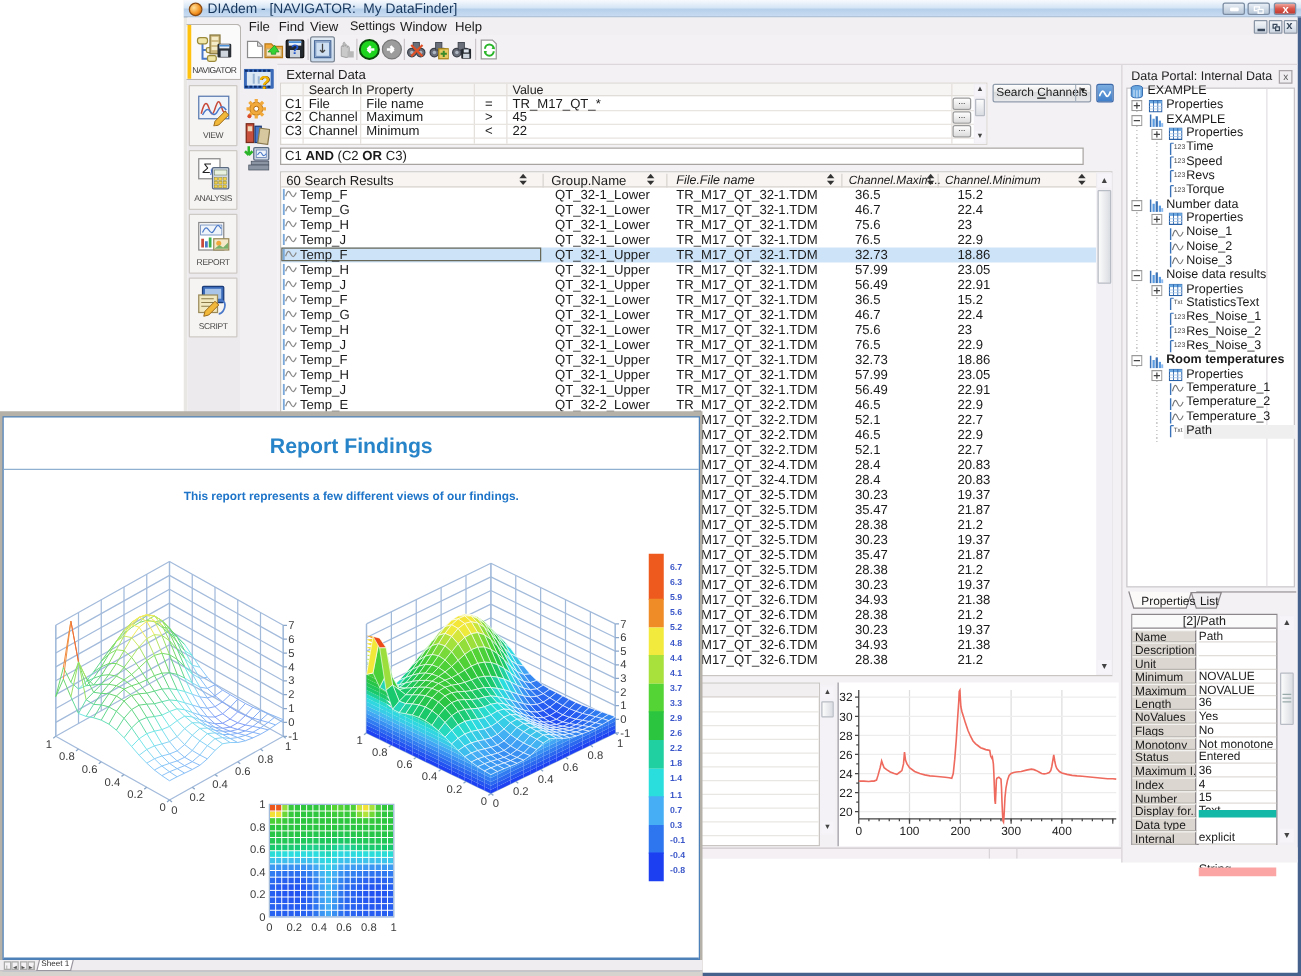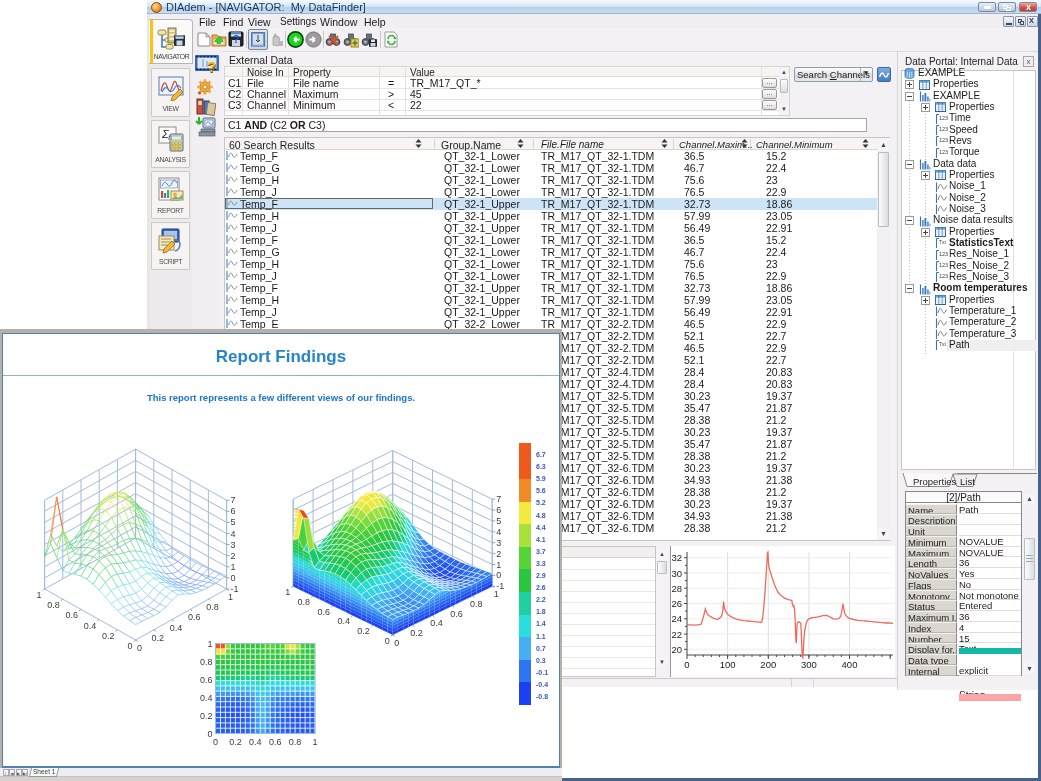--- a/index.html
+++ b/index.html
@@ -236,21 +236,21 @@
   </div>
 <div class="ab" style="left:222px;top:52px;width:675px;height:638px;background:#f4f1f4"></div>
 <div class="ab t11" style="left:229px;top:54px">External Data</div>
 <div class="ab" style="left:224px;top:66px;width:566px;height:50px;background:#fff;border:1px solid #d8d4d0"></div>
 <div class="ab" style="left:225px;top:67px;width:564px;height:10px;background:#f7f5f3;border-bottom:1px solid #e0dcd8"></div>
 <div class="ab" style="left:242px;top:67px;width:1px;height:48px;background:#e4e0dc"></div>
 <div class="ab" style="left:288px;top:67px;width:1px;height:48px;background:#e4e0dc"></div>
 <div class="ab" style="left:379px;top:67px;width:1px;height:48px;background:#e4e0dc"></div>
 <div class="ab" style="left:405px;top:67px;width:1px;height:48px;background:#e4e0dc"></div>
 <div class="ab" style="left:761px;top:67px;width:1px;height:48px;background:#e4e0dc"></div>
-<div class="ab" style="left:247px;top:67px;font-size:10px;color:#222;white-space:nowrap">Noise In</div>
+<div class="ab" style="left:247px;top:67px;font-size:10px;color:#222;white-space:nowrap">Search In</div>
 <div class="ab" style="left:293px;top:67px;font-size:10px;color:#222;white-space:nowrap">Property</div>
 <div class="ab" style="left:410px;top:67px;font-size:10px;color:#222;white-space:nowrap">Value</div>
 <div class="ab" style="left:225px;top:88px;width:564px;height:1px;background:#e8e4e0"></div>
 <div class="ab t11" style="left:228px;top:77px">C1</div>
 <div class="ab t11" style="left:247px;top:77px">File</div>
 <div class="ab t11" style="left:293px;top:77px">File name</div>
 <div class="ab t11" style="left:388px;top:77px">=</div>
 <div class="ab t11" style="left:410px;top:77px">TR_M17_QT_*</div>
 <div class="ab" style="left:762px;top:78px;width:15px;height:10px;border:1px solid #9a9a9a;border-radius:2px;background:linear-gradient(#fefefe,#dcdcdc);font-size:7px;color:#333;text-align:center;line-height:6px">...</div>
 <div class="ab" style="left:225px;top:99px;width:564px;height:1px;background:#e8e4e0"></div>
@@ -874,21 +874,21 @@
   </div>
 <div class="ab" style="left:919px;top:159px">
     <svg width="12" height="11" viewBox="0 0 12 11">
       <path d="M1.5 0.5v10" stroke="#3a72b8" stroke-width="1.2"></path>
       <rect x="3" y="4" width="1.8" height="6.5" fill="#5a9ae0"></rect>
       <rect x="5.5" y="2" width="1.8" height="8.5" fill="#3a72b8"></rect>
       <rect x="8" y="5.5" width="1.8" height="5" fill="#5a9ae0"></rect>
       <rect x="10" y="7.5" width="1.6" height="3" fill="#8ab8ec"></rect>
     </svg>
   </div>
-<div class="ab" style="left:933px;top:158px;font-size:10px;font-weight:normal;color:#1a1a1a;white-space:nowrap">Data data</div>
+<div class="ab" style="left:933px;top:158px;font-size:10px;font-weight:normal;color:#1a1a1a;white-space:nowrap">Number data</div>
 <div class="ab" style="left:921px;top:171px">
     <svg width="9" height="9" viewBox="0 0 9 9">
       <rect x="0.5" y="0.5" width="8" height="8" fill="#fff" stroke="#9a9a9a"></rect>
       <path d="M2 4.5h5M4.5 2v5" stroke="#444" stroke-width="1"></path>
     </svg>
   </div>
 <div class="ab" style="left:935px;top:170px">
     <svg width="11" height="10" viewBox="0 0 11 10">
       <rect x="0.5" y="0.5" width="10" height="9" fill="#fff" stroke="#2a62a8"></rect>
       <rect x="0.5" y="0.5" width="10" height="2.2" fill="#6aa6e0"></rect>
@@ -948,21 +948,21 @@
       <path d="M0.5 5h10M0.5 7.2h10" stroke="#9ec2e8" stroke-width="0.6"></path>
     </svg>
   </div>
 <div class="ab" style="left:949px;top:226px;font-size:10px;font-weight:normal;color:#1a1a1a;white-space:nowrap">Properties</div>
 <div class="ab" style="left:935px;top:238px">
     <svg width="13" height="10" viewBox="0 0 13 10">
       <path d="M1.5 0.5v9.5M1.5 0.5h2.5" stroke="#3a72b8" stroke-width="1.1" fill="none"></path>
       <text x="4" y="5.5" font-size="5" fill="#444" font-family="Liberation Sans">Txt</text>
     </svg>
   </div>
-<div class="ab" style="left:949px;top:237px;font-size:10px;font-weight:bold;color:#1a1a1a;white-space:nowrap">StatisticsText</div>
+<div class="ab" style="left:949px;top:237px;font-size:10px;font-weight:normal;color:#1a1a1a;white-space:nowrap">StatisticsText</div>
 <div class="ab" style="left:935px;top:250px">
     <svg width="13" height="10" viewBox="0 0 13 10">
       <path d="M1.5 0.5v9.5M1.5 0.5h2.5" stroke="#3a72b8" stroke-width="1.1" fill="none"></path>
       <text x="4" y="5.5" font-size="5.5" fill="#444" font-family="Liberation Sans">123</text>
     </svg>
   </div>
 <div class="ab" style="left:949px;top:248px;font-size:10px;font-weight:normal;color:#1a1a1a;white-space:nowrap">Res_Noise_1</div>
 <div class="ab" style="left:935px;top:261px">
     <svg width="13" height="10" viewBox="0 0 13 10">
       <path d="M1.5 0.5v9.5M1.5 0.5h2.5" stroke="#3a72b8" stroke-width="1.1" fill="none"></path>

